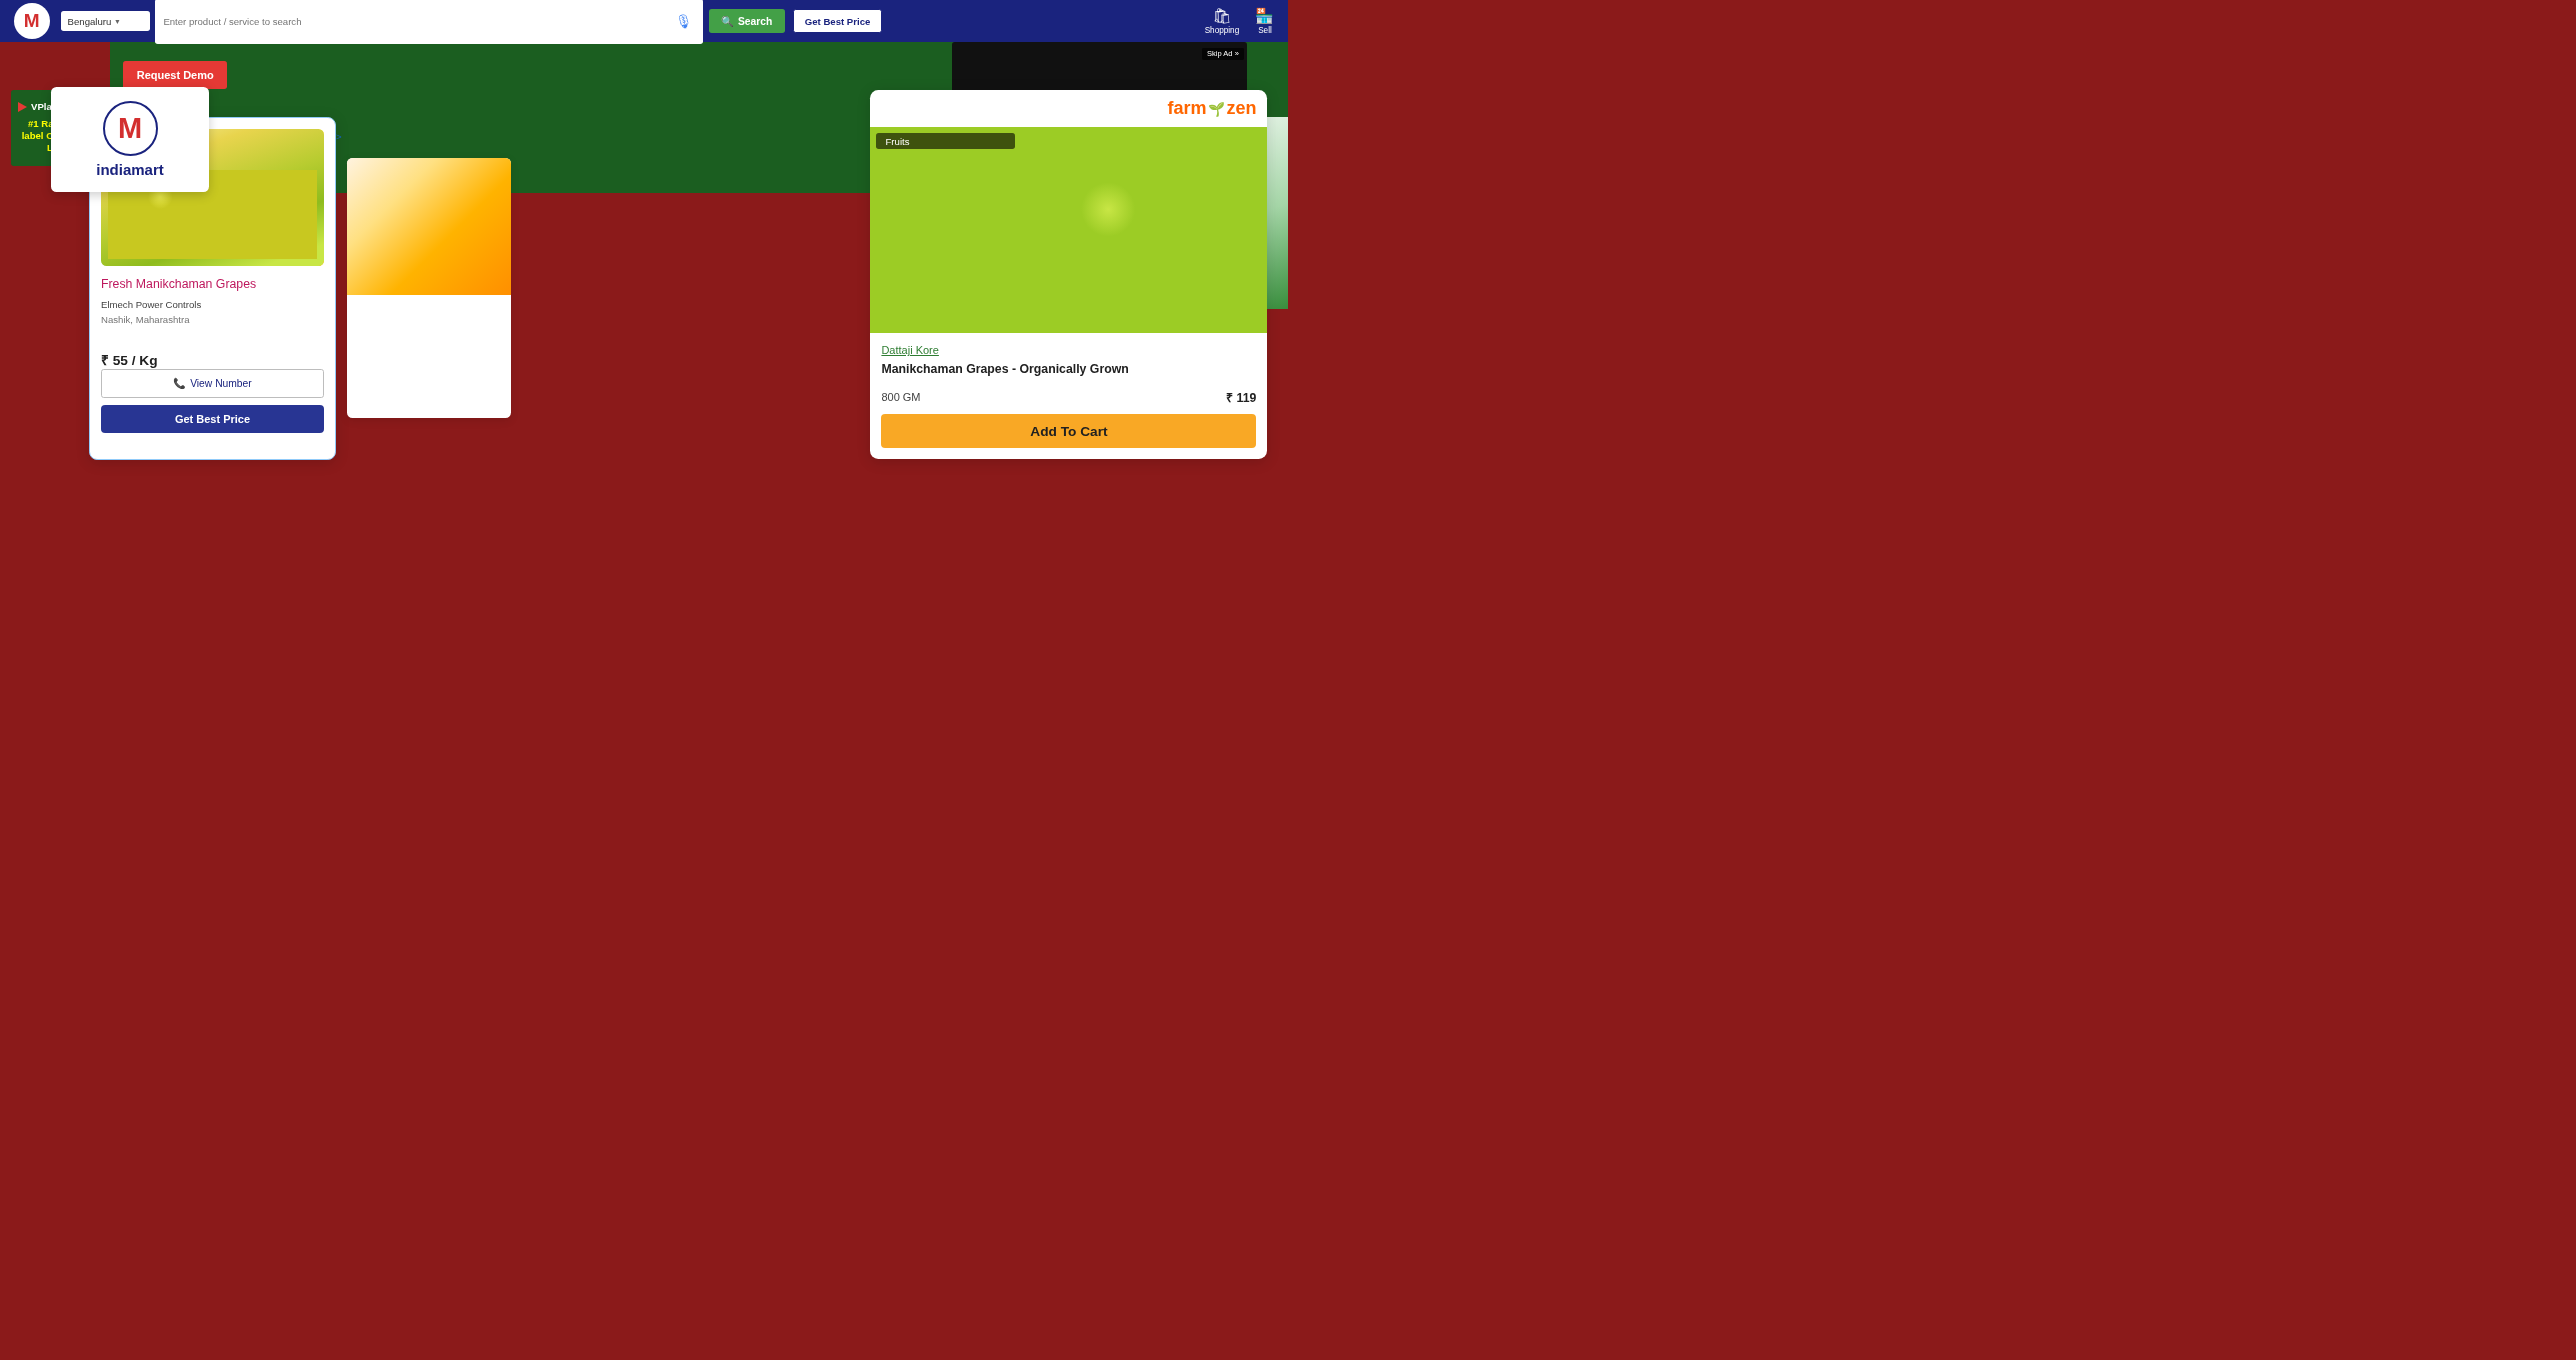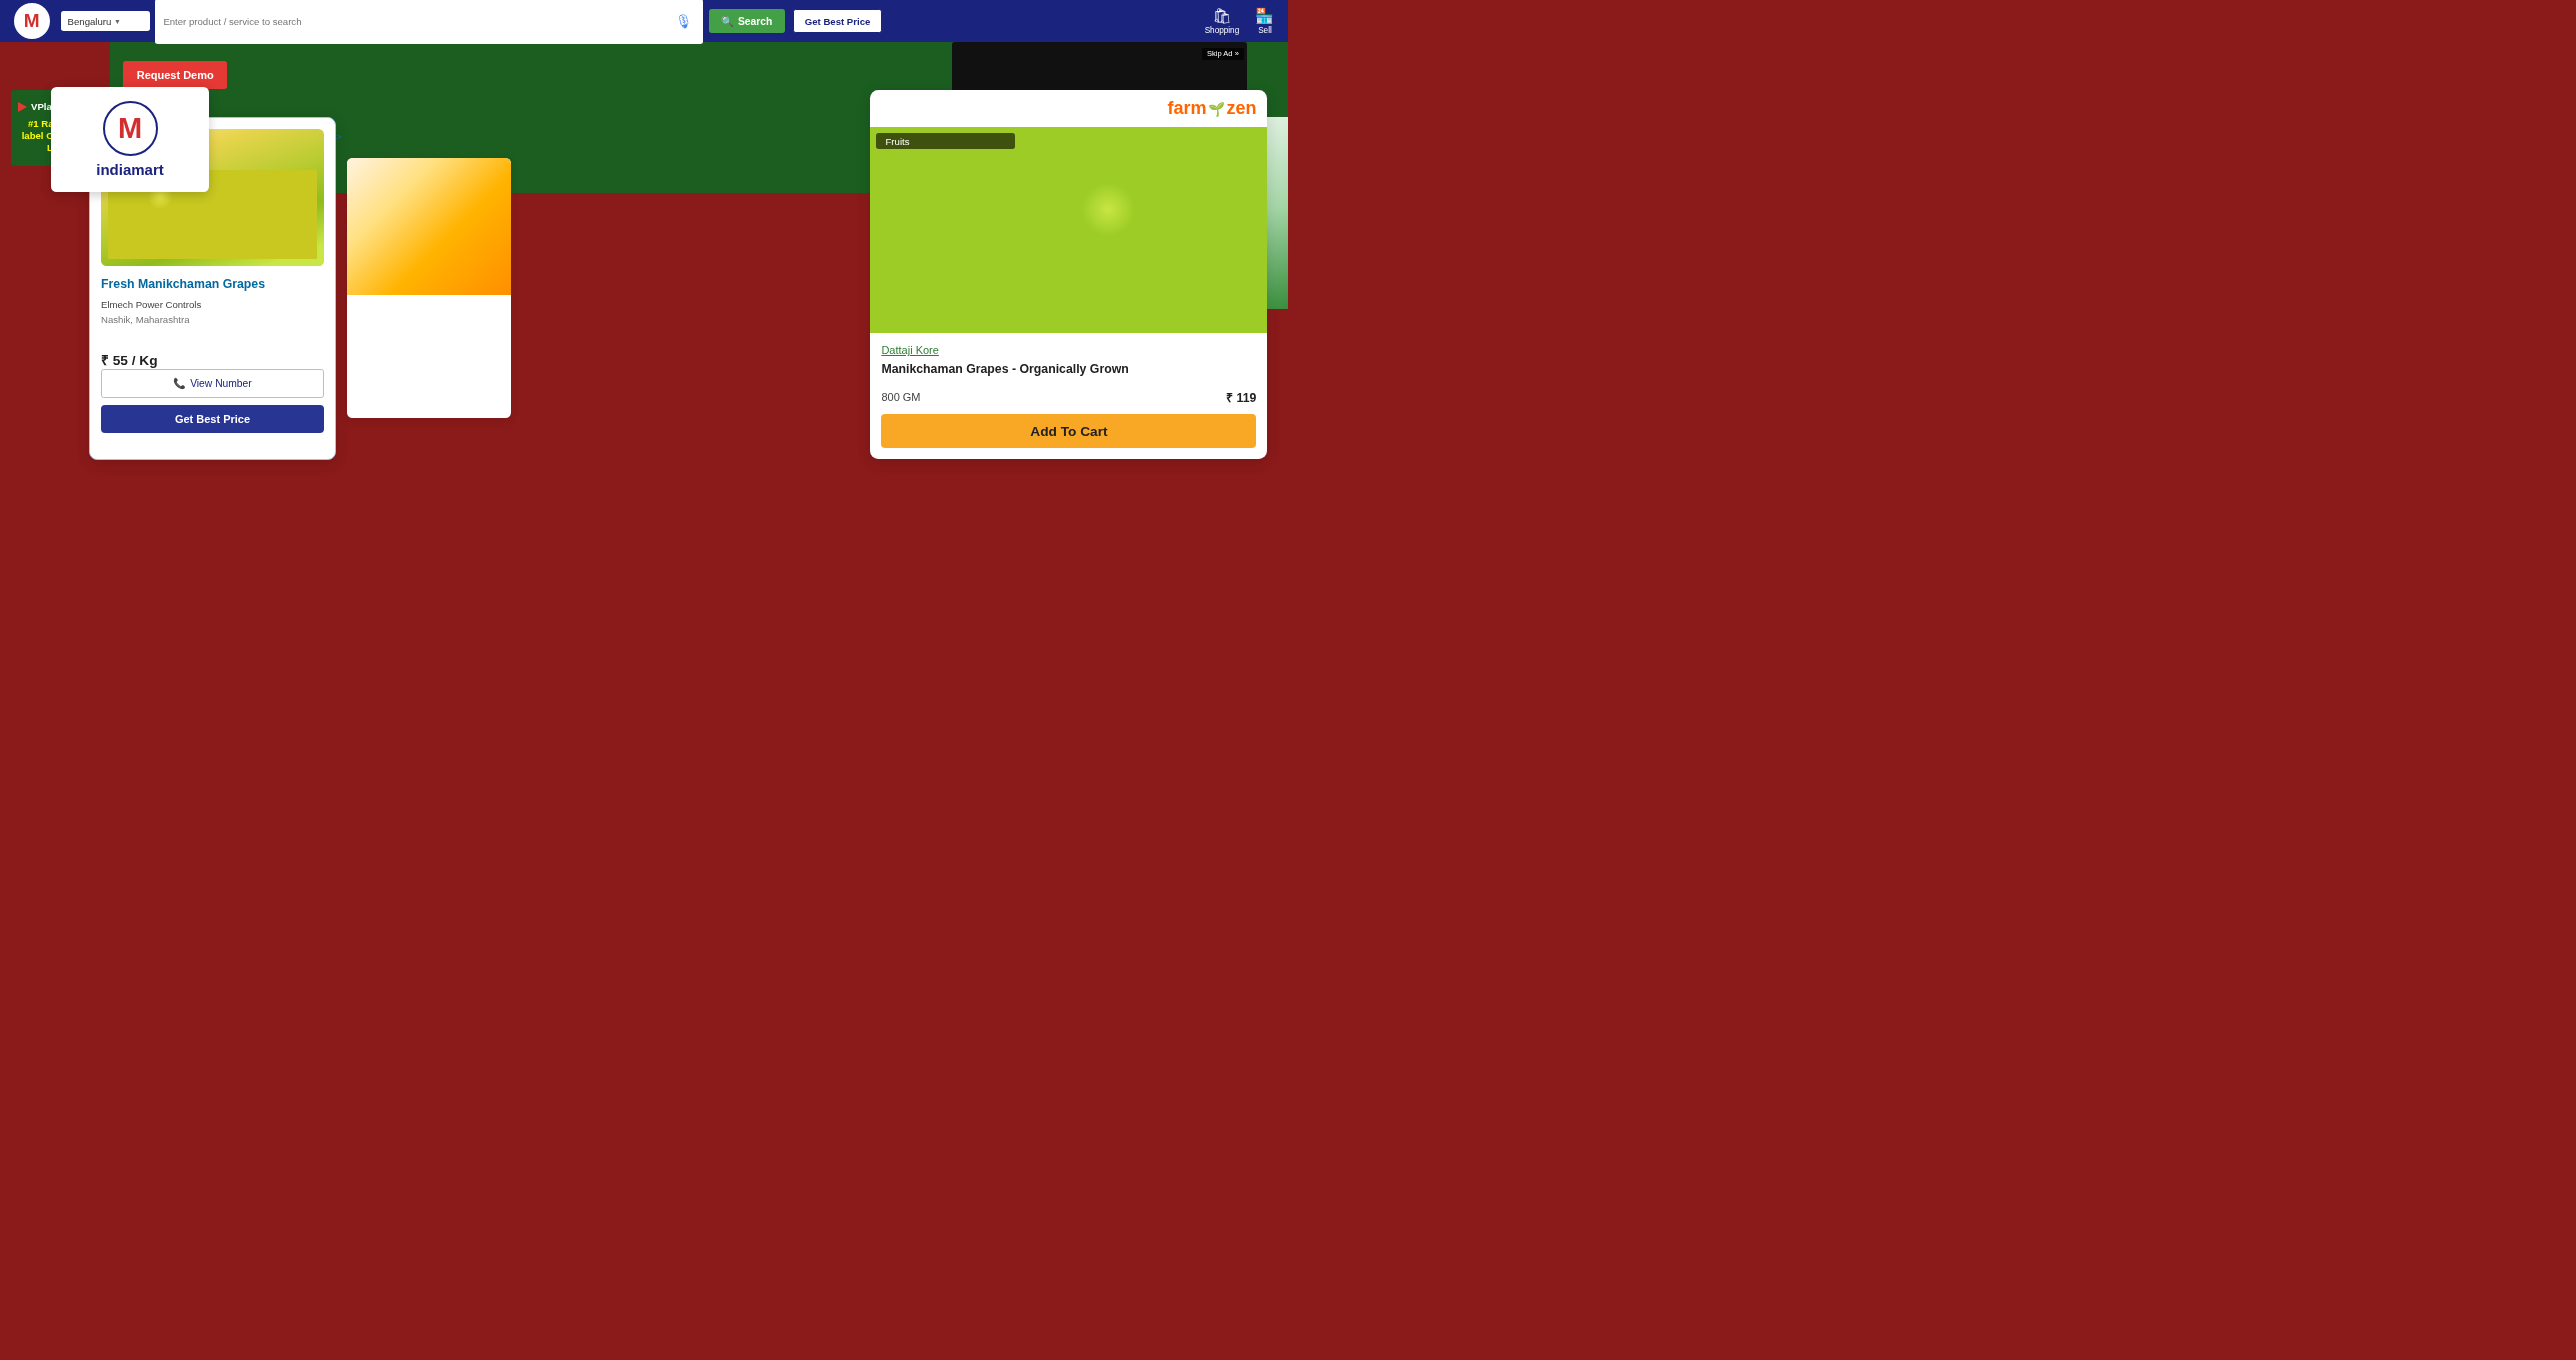--- a/index.html
+++ b/index.html
@@ -289,22 +289,22 @@
         radial-gradient(circle 12.3px at 15% 55%, #c8e040 0%, #a8c020 100%),
         radial-gradient(circle 12.3px at 40% 50%, #dcd850 0%, #bcb830 100%),
         radial-gradient(circle 12.3px at 65% 50%, #e0e040 0%, #c0c020 100%),
         radial-gradient(circle 12.3px at 88% 55%, #d0d830 0%, #b0b810 100%),
         radial-gradient(circle 10.3px at 30% 78%, #c8d038 0%, #a8b018 100%),
         radial-gradient(circle 10.3px at 55% 72%, #d8d440 0%, #b8b420 100%),
         radial-gradient(circle 10.3px at 75% 78%, #ccc840 0%, #aca820 100%);
     }
     .product-name {
       font-size: 12.3px;
-      font-weight: bold;
-      color: #0369a1;
+      font-weight: normal;
+      color: #be185d;
       margin-bottom: 8.2px;
     }
     .product-company {
       font-size: 9.6px;
       color: #424242;
       margin-bottom: 4.1px;
     }
     .product-location {
       font-size: 9.6px;
       color: #757575;

